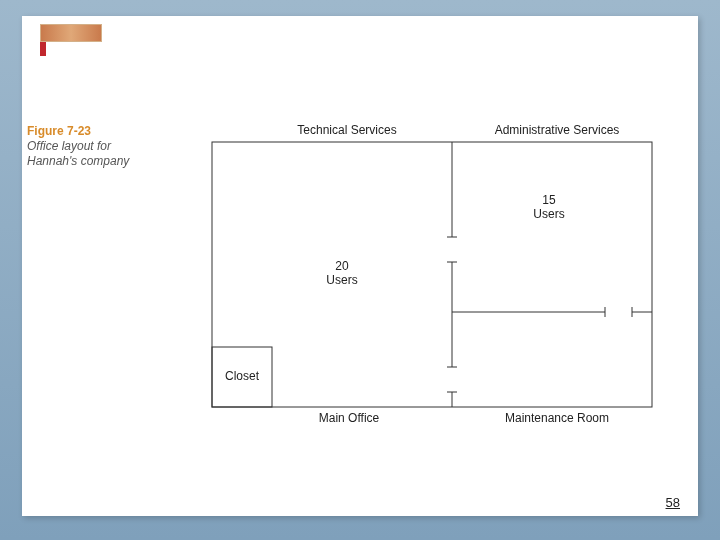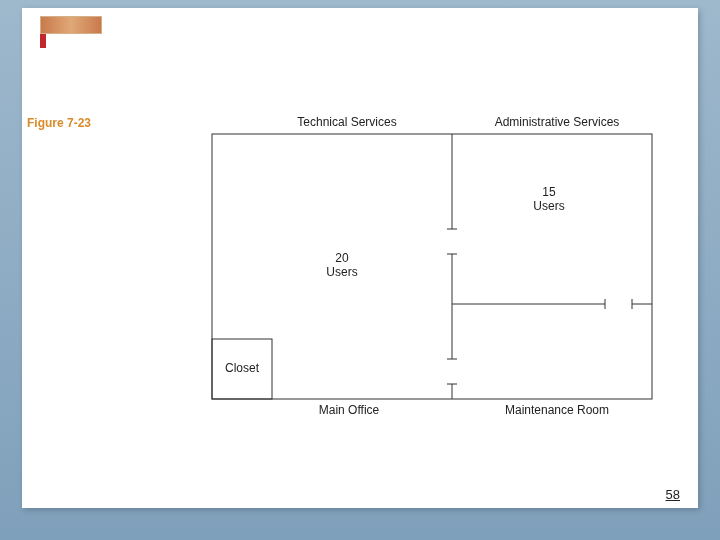--- a/index.html
+++ b/index.html
@@ -12,21 +12,21 @@
   }
   .bg {
     width: 720px;
     height: 540px;
     background: linear-gradient(to bottom, #9eb8cc 0%, #7fa0bb 100%);
     position: relative;
   }
   .slide {
     position: absolute;
     left: 22px;
-    top: 8px;
+    top: 16px;
     width: 676px;
     height: 500px;
     background: #fff;
     box-shadow: 2px 2px 6px rgba(0,0,0,0.2);
   }
   .deco {
     position: absolute;
     left: 18px;
     top: 8px;
     width: 60px;
@@ -107,20 +107,21 @@
 <div class="bg">
   <div class="slide">
 
     <div class="deco">
       <div class="band"></div>
       <div class="red"></div>
     </div>
 
     <div class="caption">
       <span class="fignum">Figure 7-23</span><br>
+      <span class="figtitle">Office layout for Hannah's company</span>
     </div>
 
     <div class="diagram">
       <svg viewBox="0 0 480 305">
 
         <text class="lbl lblc" x="160" y="12">Technical Services</text>
         <text class="lbl lblc" x="370" y="12">Administrative Services</text>
 
         <rect class="line" x="25" y="20" width="440" height="265"></rect>
 

